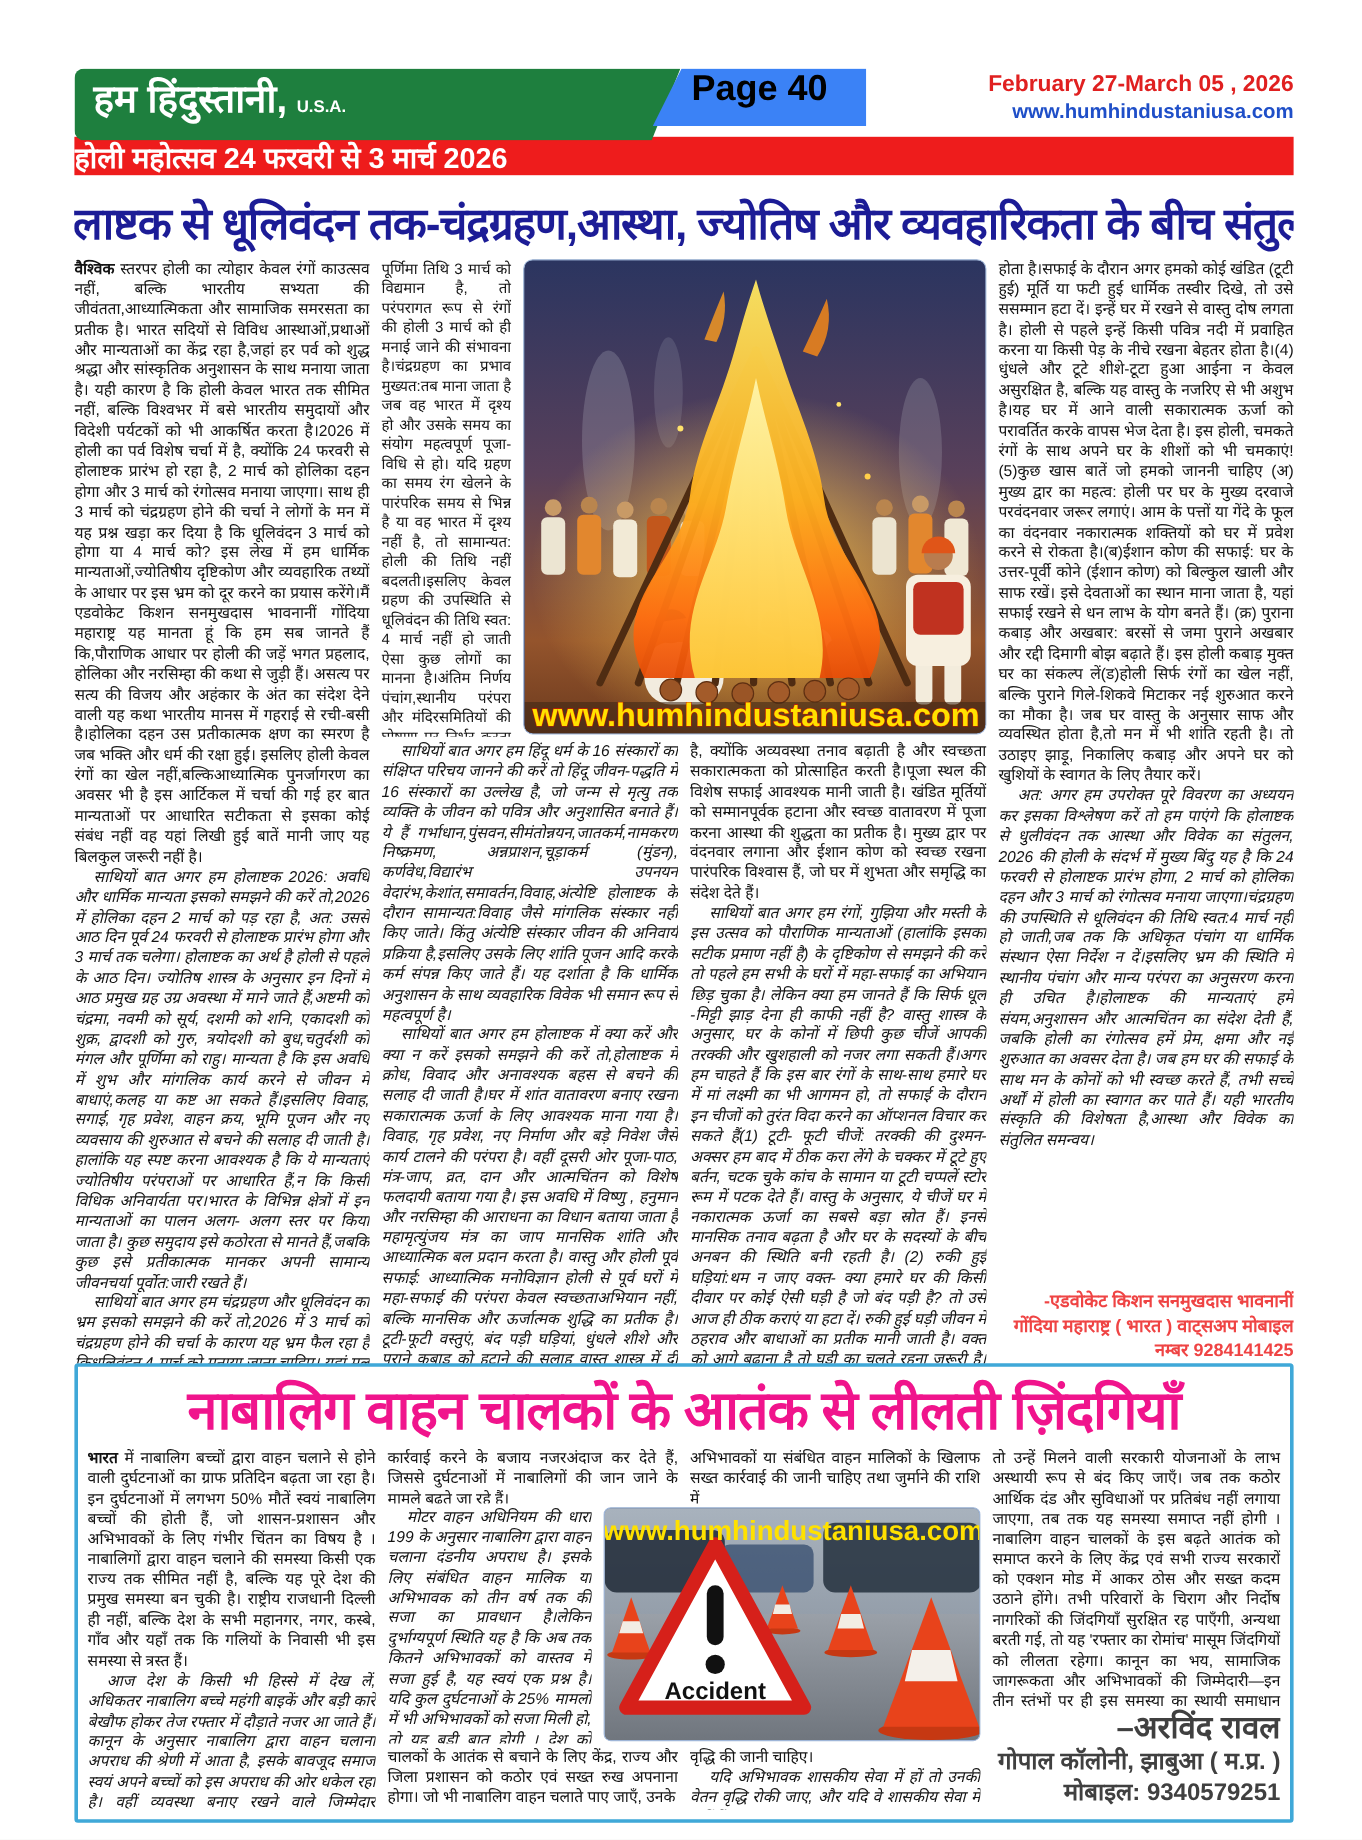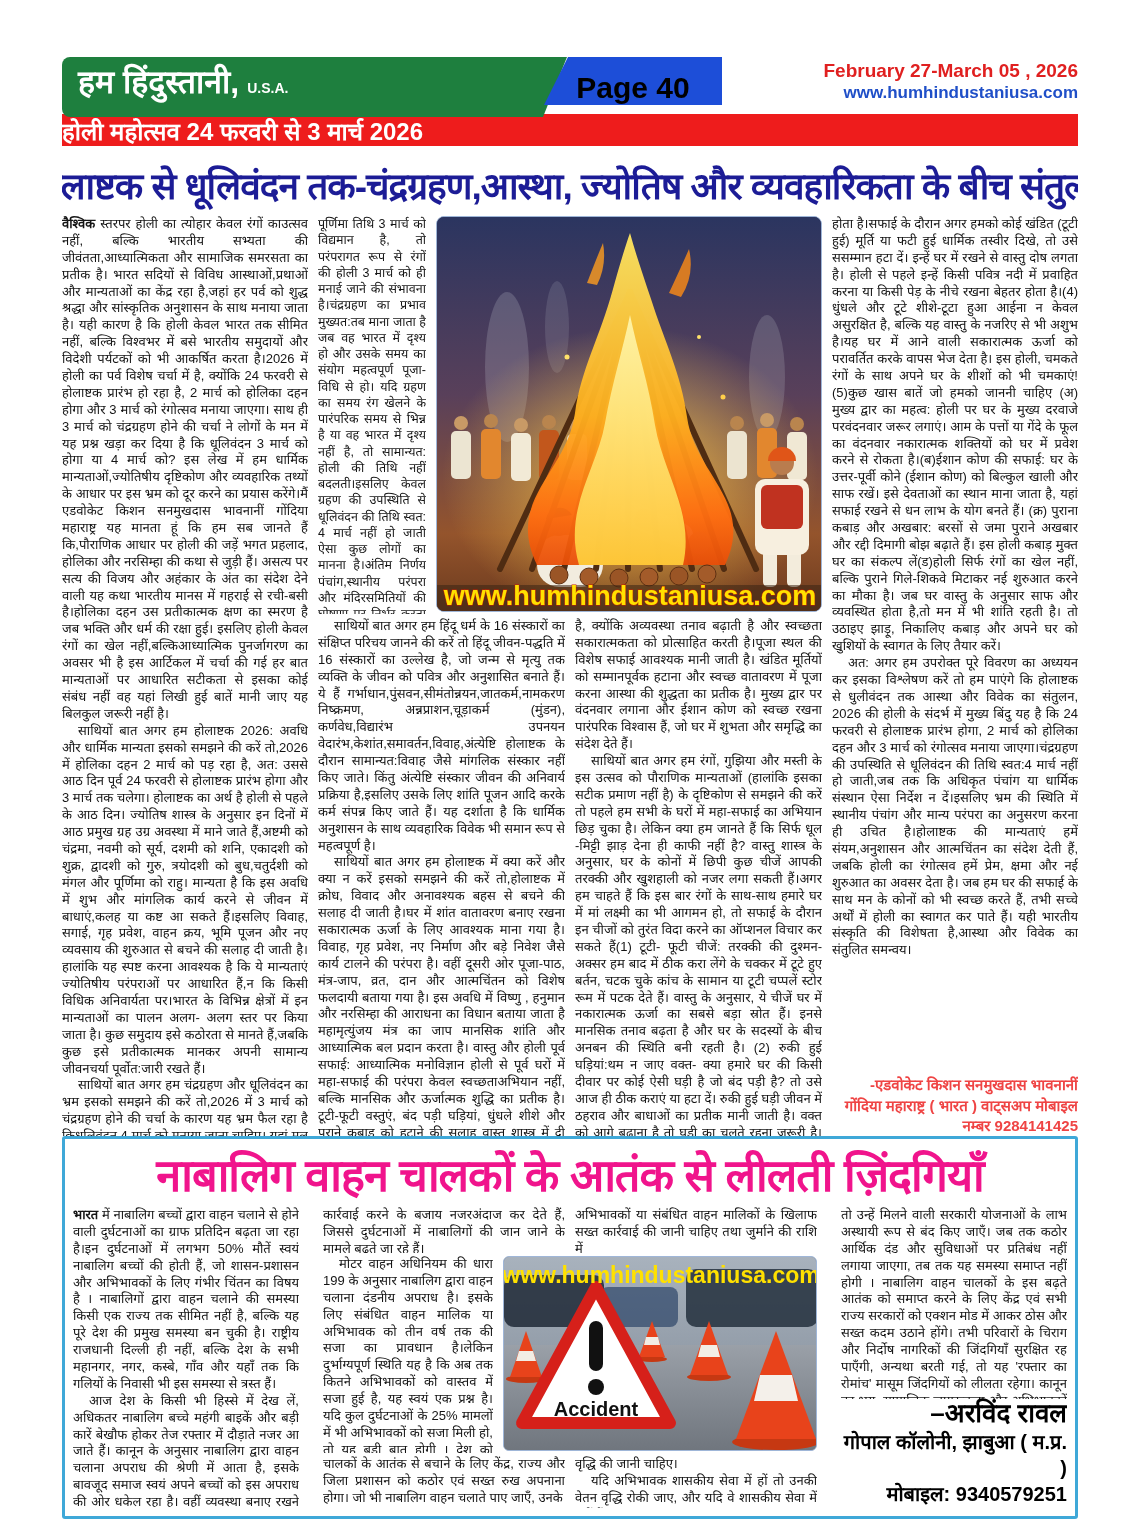--- a/index.html
+++ b/index.html
@@ -6,70 +6,70 @@
   body { width:1135px; height:1533px; background:#f4f4f2; font-family:"Liberation Sans","DejaVu Sans",sans-serif; }
   .page { width:1135px; height:1533px; background:#ffffff; padding:56px 57px 0 62px; overflow:hidden; }
 
   
   .hdr { position:relative; height:50px; }
   .masthead { position:absolute; left:0; top:1px; width:505px; height:60px; background:#1e7f3e;
               clip-path:polygon(0 0,100% 0,calc(100% - 24px) 100%,0 100%); border-radius:8px 0 0 8px;
               display:flex; align-items:baseline; padding:6px 0 0 16px; }
   .mh-title { color:#fff; font-weight:bold; font-size:32px; line-height:38px; }
   .mh-region { color:#fff; font-weight:bold; font-size:14px; margin-left:8px; }
-  .page-tab { position:absolute; left:482px; top:1px; width:178px; height:48px; background:#1d4ed8;
-              clip-path:polygon(24px 0,100% 0,100% 100%,0 100%); display:flex; align-items:flex-end; justify-content:center; }
+  .page-tab { position:absolute; left:482px; top:1px; width:178px; height:48px; background:#3b82f6;
+              clip-path:polygon(24px 0,100% 0,100% 100%,0 100%); display:flex; align-items:flex-start; justify-content:center; }
   .page-tab span { font-weight:bold; font-size:30px; color:#000; }
   .issue-info { position:absolute; right:0; top:3px; text-align:right; }
   .issue-date { color:#e02020; font-weight:bold; font-size:19px; line-height:23px; }
   .issue-site { color:#1f4fc8; font-weight:bold; font-size:17px; line-height:21px; }
 
   
   .banner { margin-top:8px; height:32px; background:#ee1c1c; display:flex; align-items:center; justify-content:flex-start; overflow:hidden; }
   .banner span { color:#fff; font-weight:bold; font-size:24px; white-space:nowrap; }
 
   
   .headline1 { margin-top:8px; height:60px; display:flex; align-items:center; justify-content:center; overflow:hidden;
                font-size:37px; font-weight:bold; color:#1c1c96; white-space:nowrap; letter-spacing:-1px; }
 
   
   .bodytext, .bodytext p, .strip, .strip2, .c2 { font-size:13px; line-height:1.30; text-align:justify; color:#141414; }
   p.para { margin:0; }
-  .indent { text-indent:16px; }
+  .indent { text-indent:16px;font-style:italic; }
   .lead { font-weight:bold; }
 
   
   .art1 { display:flex; gap:10px; height:920px; margin-top:2px; }
   .a1col { width:246px; overflow:hidden; }
   .a1mid { width:504px; }
   .rowA { display:flex; gap:10px; height:398px; }
   .strip { width:108px; overflow:hidden; font-size:12.5px; }
   .img1 { width:386px; height:396px; border:1px solid #9fb6d8; border-radius:8px; overflow:hidden; background:#2b3560; }
   .rowB { display:flex; gap:10px; margin-top:4px; height:518px; }
   .rowB .c2 { width:247px; overflow:hidden; }
   .a1col4 { display:flex; flex-direction:column; }
   .a1col4 .txt { flex:1 1 auto; overflow:hidden; }
   .byline1 { text-align:right; font-weight:bold; font-size:15px; line-height:1.35; padding-top:3px; color:#ef4444; }
 
   
   .art2box { border:3px solid #3fa8d8; border-radius:3px; height:383px; padding:2px 8px 6px; overflow:hidden; }
   .headline2 { height:64px; display:flex; align-items:center; justify-content:center; overflow:hidden;
                font-size:45px; font-weight:bold; color:#f0148c; white-space:nowrap; letter-spacing:-1px; }
-  .art2cols { display:flex; gap:24px; height:300px; margin-top:2px; }
+  .art2cols { display:flex; gap:10px; height:300px; margin-top:2px; }
   .a2col { width:240px; overflow:hidden; }
   .a2mid { width:494px; }
   .row2top, .row2bot { display:flex; gap:10px; }
   .row2top .c2 { width:242px; height:46px; overflow:hidden; }
   .row2bot .c2 { width:242px; height:52px; overflow:hidden; }
   .row2mid { display:flex; gap:10px; height:197px; margin:3px 0; }
   .strip2 { width:170px; overflow:hidden; }
   .img2 { width:314px; height:195px; border:1px solid #9fb6d8; border-radius:6px; overflow:hidden; background:#7d8794; }
   .a2col4 { display:flex; flex-direction:column; }
   .a2col4 .txt { flex:1 1 auto; overflow:hidden; }
-  .byline2 { text-align:right; color:#000000; }
+  .byline2 { text-align:right; color:#404040; }
   .byline2 .l1 { font-size:26px; font-weight:bold; line-height:1.15; }
   .byline2 .l2, .byline2 .l3 { font-size:20px; font-weight:bold; line-height:1.3; }
 
   figure { margin:0; }
   svg { display:block; }
 </style>
 </head>
 <body>
 
 <div class="page">

